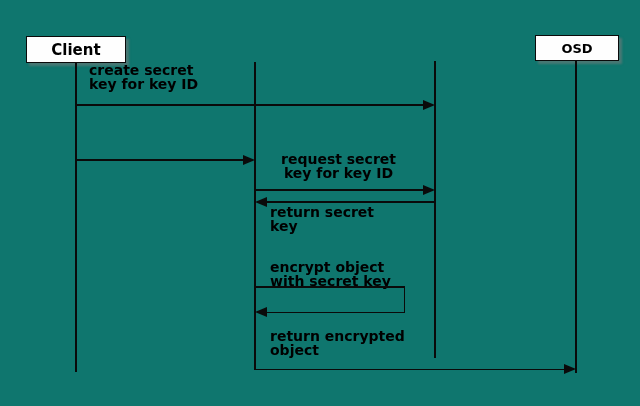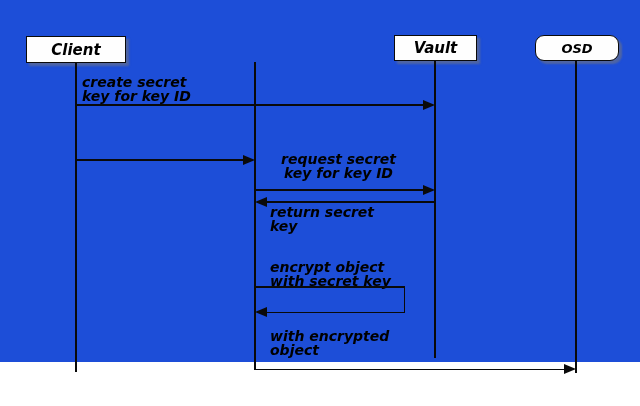--- a/index.html
+++ b/index.html
@@ -3,51 +3,51 @@
 <meta charset="utf-8">
 <style>
   html,body{margin:0;padding:0;}
   body{
     width:640px;height:406px;
     background:#ffffff;
     font-family:"DejaVu Sans","Liberation Sans",sans-serif;
     overflow:hidden;
   }
   .canvas{
-    position:relative;width:640px;height:362px;background:#1d4ed8;font-style:italic;
+    position:relative;width:640px;height:406px;background:#0f766e;
   }
   
   .abox{
     position:absolute;
     box-sizing:border-box;
     background:#fefefe;
     border:1.5px solid #0a0a0a;
     box-shadow:3px 3px 2px rgba(120,120,120,0.55);
     display:flex;align-items:center;justify-content:center;
     color:#000;font-weight:700;
   }
   .box-client  {left:26px; top:36px; width:100px;height:27px;font-size:15px;}
   .box-radosgw {left:205px;top:36px; width:101px;height:26px;font-size:13px;}
   .box-vault   {left:394px;top:35px; width:83px; height:26px;font-size:15px;}
-  .box-osd     {left:535px;top:35px; width:84px; height:26px;font-size:13px;border-radius:9px;}
+  .box-osd     {left:535px;top:35px; width:84px; height:26px;font-size:13px;}
 
   
   .ll{position:absolute;width:1.5px;background:#0a0a0a;}
   .ll-client  {left:75.25px; top:63px;height:309px;}
   .ll-radosgw {left:254.25px;top:62px;height:308px;}
   .ll-vault   {left:434.25px;top:61px;height:297px;}
   .ll-osd     {left:575.25px;top:61px;height:312px;}
 
   
   .mlabel{
     position:absolute;
     color:#000;font-weight:700;font-size:14px;line-height:14px;
     white-space:pre-line;letter-spacing:0px;
   }
-  .lab-m1{left:82px; top:63px;margin-top:12px;}
+  .lab-m1{left:89px; top:63px;}
   .lab-m2{left:90px; top:124px;}
   .lab-m3{left:281px;top:152px;text-align:center;}
   .lab-m4{left:270px;top:205px;}
   .lab-m5{left:270px;top:260px;}
   .lab-m6{left:270px;top:329px;}
 
   
   .hline{position:absolute;height:1.5px;background:#0a0a0a;}
   .vline{position:absolute;width:1.5px;background:#0a0a0a;}
   .line-m1{left:76px; top:104px;  width:348px;}
@@ -71,23 +71,20 @@
   .head-m6{left:564px;top:364px;}
 </style>
 </head>
 <body>
 
 <div class="canvas">
 
   <div class="abox box-client">
     <span>Client</span>
   </div>
-  <div class="abox box-vault">
-    <span>Vault</span>
-  </div>
   <div class="abox box-osd">
     <span>OSD</span>
   </div>
 
   <div class="ll ll-client"></div>
   <div class="ll ll-radosgw"></div>
   <div class="ll ll-vault"></div>
   <div class="ll ll-osd"></div>
 
   <div class="mlabel lab-m1">create secret
@@ -108,18 +105,18 @@
   <div class="mlabel lab-m4">return secret
 key</div>
 
   <div class="mlabel lab-m5">encrypt object
 with secret key</div>
   <div class="hline line-m5-top"></div>
   <div class="vline line-m5-right"></div>
   <div class="hline line-m5-bot"></div>
   <div class="head head-l head-m5"></div>
 
-  <div class="mlabel lab-m6">with encrypted
+  <div class="mlabel lab-m6">return encrypted
 object</div>
   <div class="hline line-m6"></div>
   <div class="head head-r head-m6"></div>
 
 </div>
 
 </body></html>

